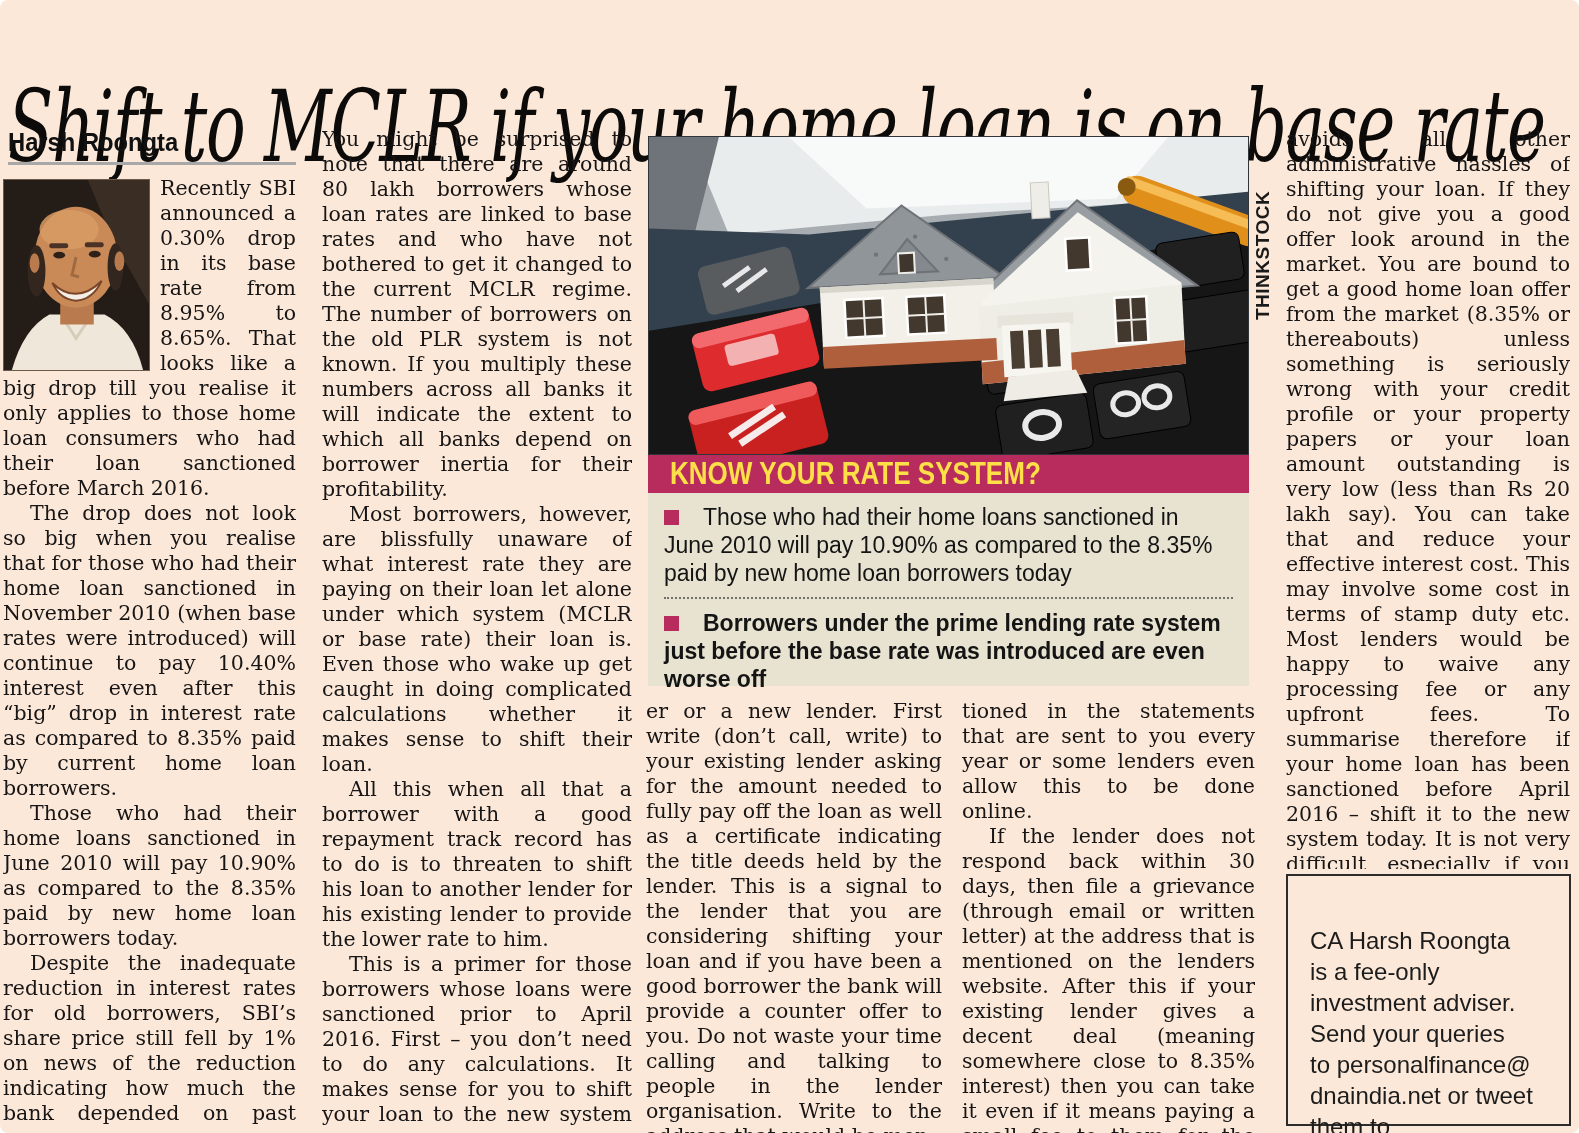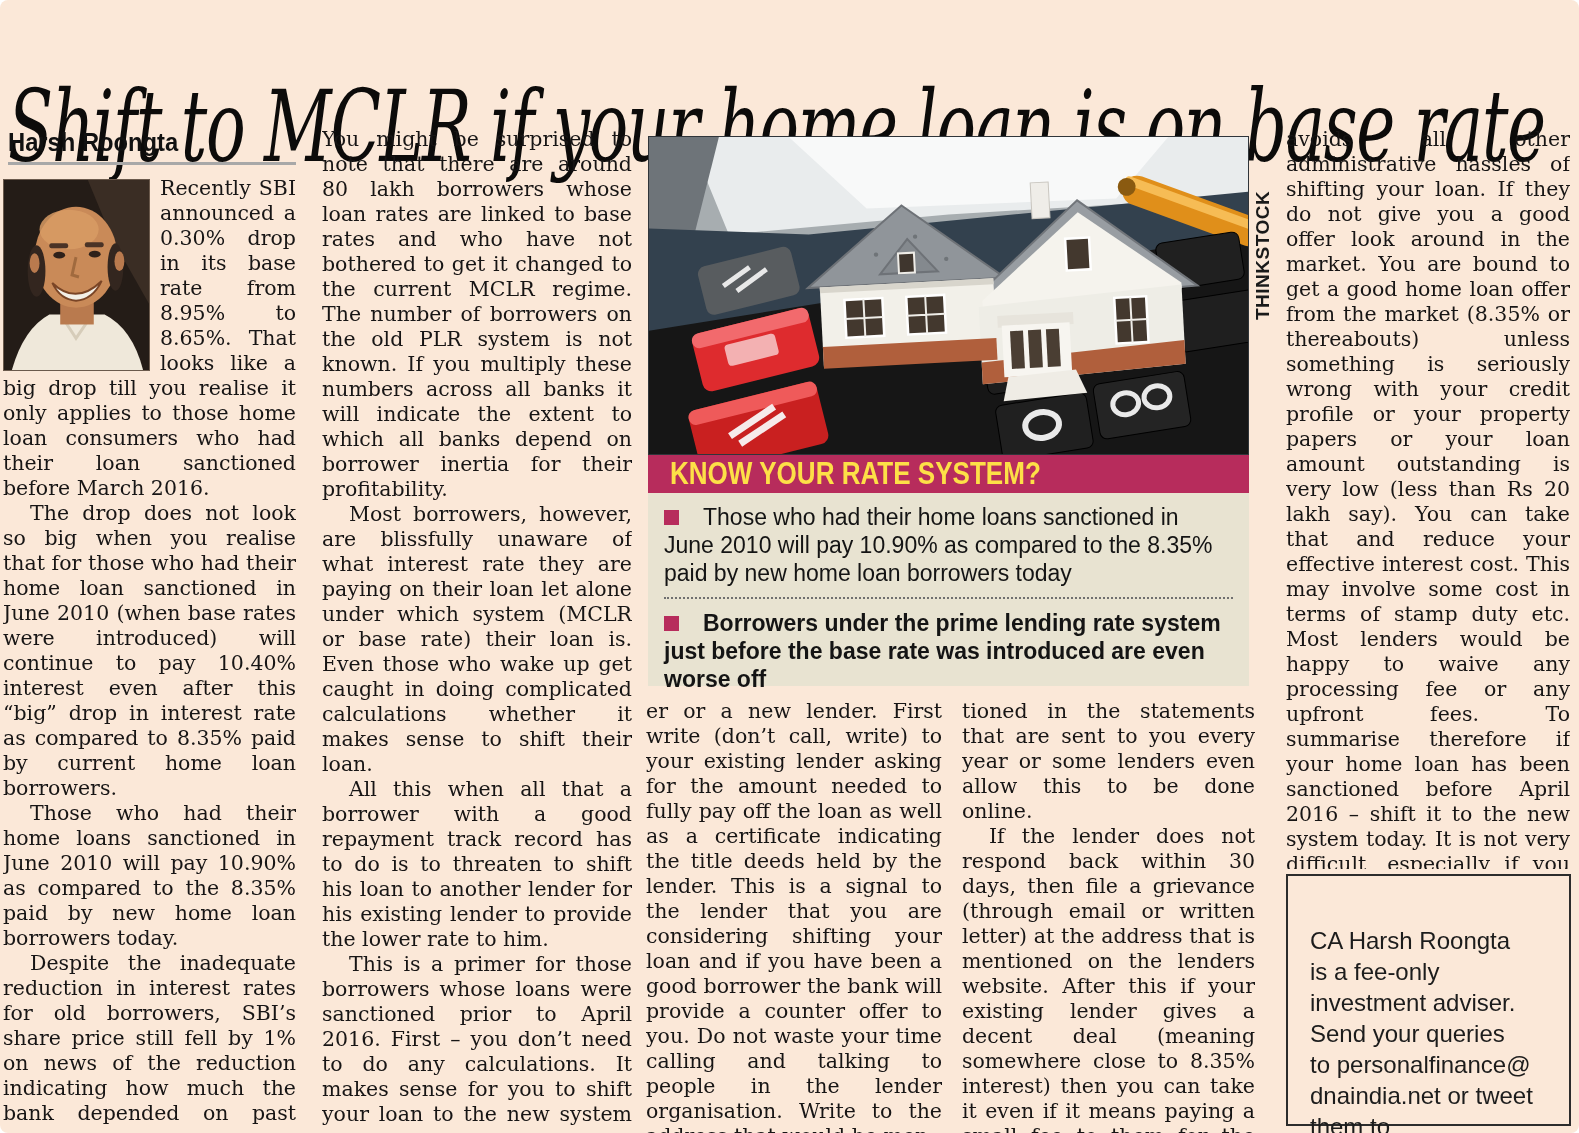--- a/index.html
+++ b/index.html
@@ -105,21 +105,21 @@
       <ellipse cx="31" cy="84" rx="5" ry="10" fill="#b97a4e"></ellipse>
       <ellipse cx="117" cy="82" rx="5" ry="10" fill="#b97a4e"></ellipse>
       <rect x="46" y="64" width="19" height="5" rx="2" fill="#4a3326"></rect>
       <rect x="82" y="63" width="19" height="5" rx="2" fill="#4a3326"></rect>
       <ellipse cx="56" cy="76" rx="6" ry="3.4" fill="#2e211a"></ellipse>
       <ellipse cx="92" cy="75" rx="6" ry="3.4" fill="#2e211a"></ellipse>
       <path d="M73,78 L69,96 L76,98" fill="none" stroke="#a06a3e" stroke-width="3"></path>
       <path d="M49,104 Q73,127 99,102 Q90,121 73,122 Q57,121 49,104 Z" fill="#f3efe6" stroke="#7a4526" stroke-width="2"></path>
     </svg>
     <p>Recently SBI announced a 0.30% drop in its base rate from 8.95% to 8.65%. That looks like a big drop till you realise it only applies to those home loan consumers who had their loan sanctioned before March 2016.</p>
-    <p class="ind">The drop does not look so big when you realise that for those who had their home loan sanctioned in June 2010 (when base rates were introduced) will continue to pay 10.40% interest even after this “big” drop in interest rate as compared to 8.35% paid by current home loan borrowers.</p>
+    <p class="ind">The drop does not look so big when you realise that for those who had their home loan sanctioned in November 2010 (when base rates were introduced) will continue to pay 10.40% interest even after this “big” drop in interest rate as compared to 8.35% paid by current home loan borrowers.</p>
     <p class="ind">Those who had their home loans sanctioned in June 2010 will pay 10.90% as compared to the 8.35% paid by new home loan borrowers today.</p>
     <p class="ind">Despite the inadequate reduction in interest rates for old borrowers, SBI’s share price still fell by 1% on news of the reduction indicating how much the bank depended on past borrowers to pay higher interest rates.</p>
   </div>
 
   <div id="col2" class="col">
     <p>You might be surprised to note that there are around 80 lakh borrowers whose loan rates are linked to base rates and who have not bothered to get it changed to the current MCLR regime. The number of borrowers on the old PLR system is not known. If you multiply these numbers across all banks it will indicate the extent to which all banks depend on borrower inertia for their profitability.</p>
     <p class="ind">Most borrowers, however, are blissfully unaware of what interest rate they are paying on their loan let alone under which system (MCLR or base rate) their loan is. Even those who wake up get caught in doing complicated calculations whether it makes sense to shift their loan.</p>
     <p class="ind">All this when all that a borrower with a good repayment track record has to do is to threaten to shift his loan to another lender for his existing lender to provide the lower rate to him.</p>
     <p class="ind">This is a primer for those borrowers whose loans were sanctioned prior to April 2016. First – you don’t need to do any calculations. It makes sense for you to shift your loan to the new system – whether with the same lend-</p>
   </div>

